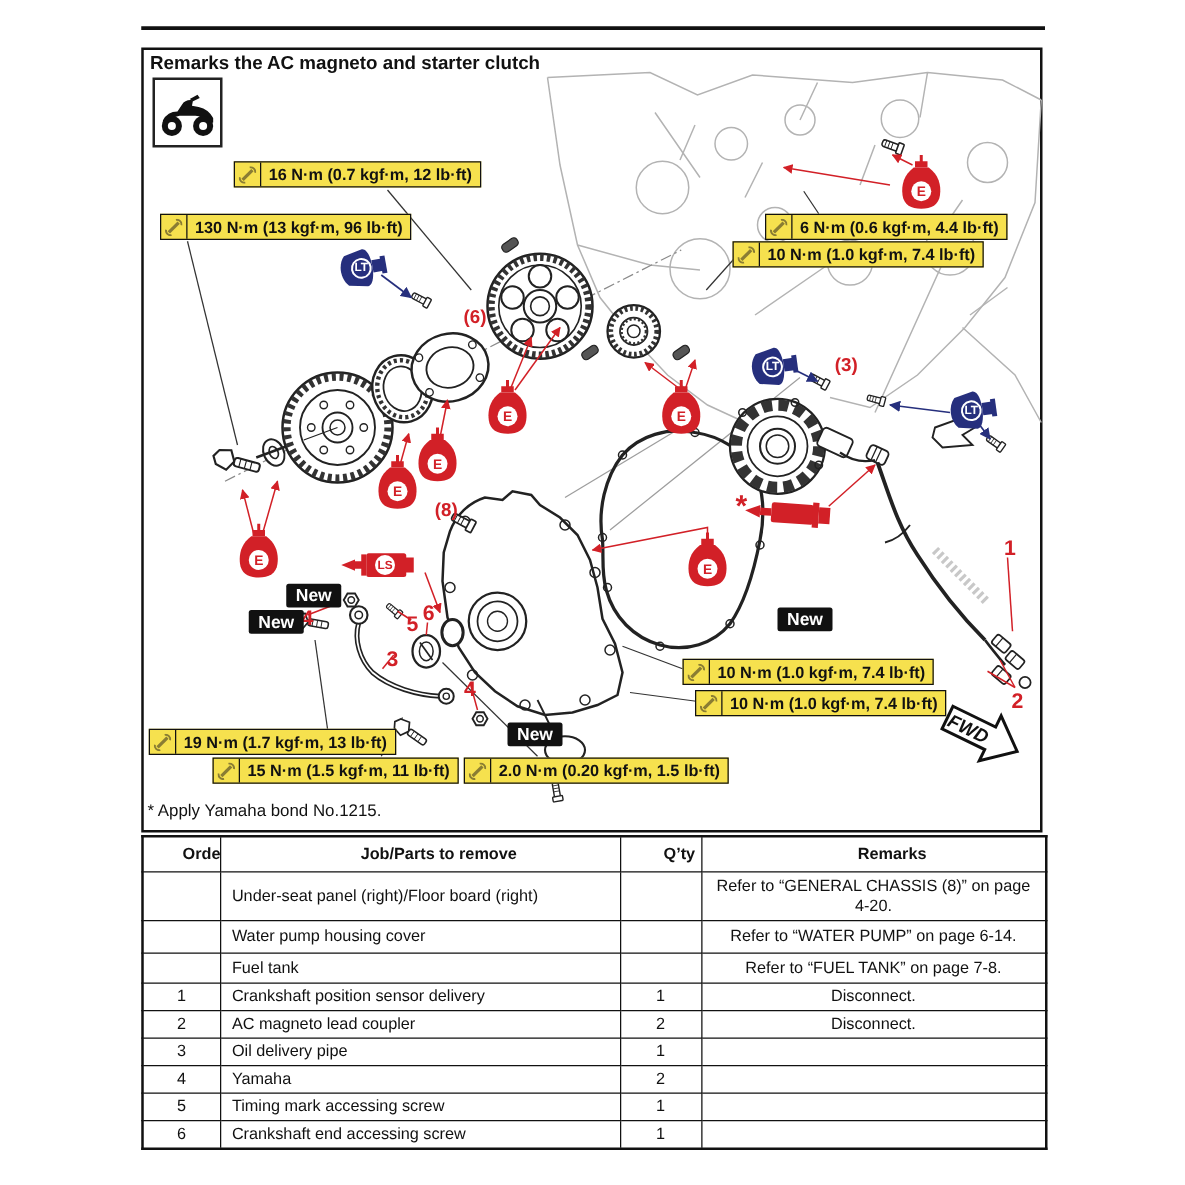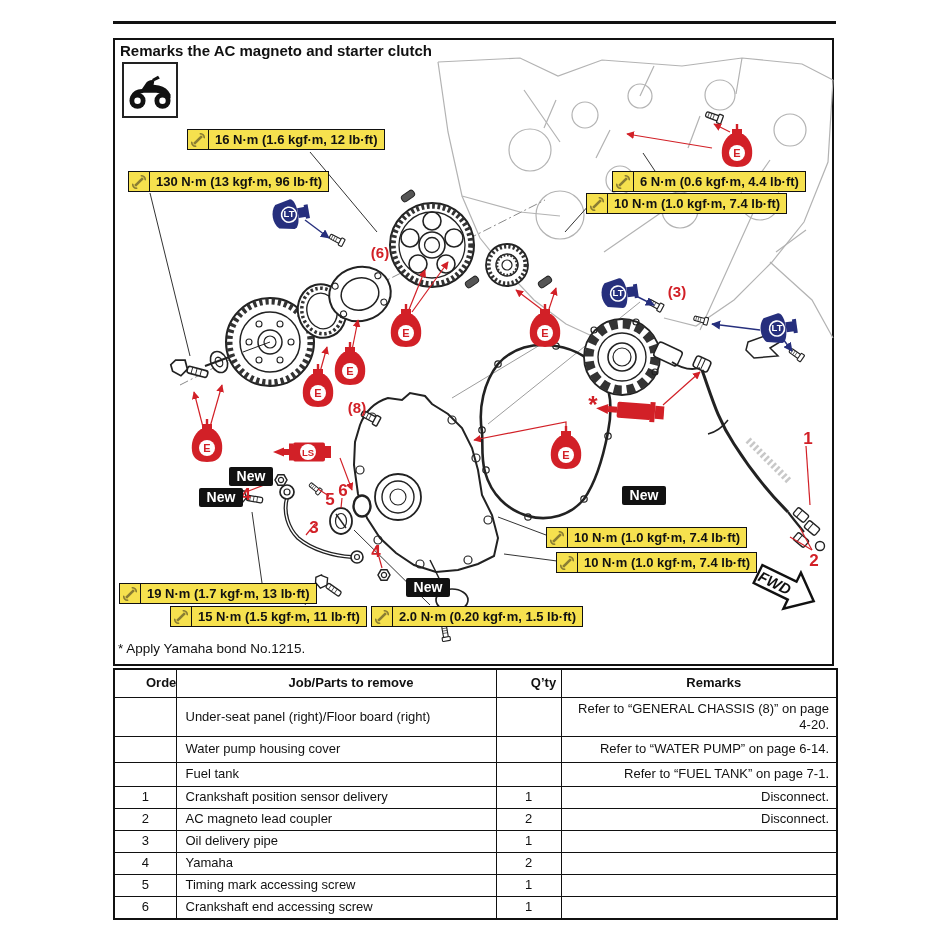--- a/index.html
+++ b/index.html
@@ -11,21 +11,21 @@
   .diagram{position:absolute;left:115px;top:40px;z-index:1;}
   .tq{position:absolute;display:inline-flex;align-items:stretch;background:#f6e14e;border:1.6px solid #111;height:21px;z-index:3;box-sizing:border-box;}
   .tq-ic{width:20px;border-right:1.6px solid #111;display:flex;align-items:center;justify-content:center;}
   .tq-tx{padding:0 6px;font-weight:bold;font-size:13px;line-height:18px;white-space:nowrap;color:#111;display:flex;align-items:center;}
   .footnote{position:absolute;left:118px;top:641px;font-size:13.5px;font-weight:normal;z-index:4;}
   .jobtable{position:absolute;left:113px;top:668px;width:723px;border-collapse:collapse;table-layout:fixed;font-size:13px;color:#111;z-index:4;background:#fff;border:2px solid #111;}
   .jobtable th,.jobtable td{border:1.2px solid #111;line-height:1.25;overflow:hidden;}
   .jobtable th{font-weight:bold;height:25px;text-align:center;padding-left:31px;}
   .cellc{text-align:center;}
   .celljob{padding:2px 9px;text-align:left;}
-  .cellrem{padding:2px 7px;text-align:right;}
+  .cellrem{padding:2px 7px;text-align:center;}
   .rh1{height:39px}.rh2{height:26px}.rh3{height:24px}.rh{height:22px}
 </style>
 </head>
 <body>
 
 <div class="toprule"></div>
 <div class="figbox"></div>
 <div class="figtitle">Remarks the AC magneto and starter clutch</div>
 
 <div class="atvbox">
@@ -469,21 +469,21 @@
 </svg>
 
 <div class="tq" style="left:187px;top:129px">
   <span class="tq-ic">
       <svg width="14" height="14" viewBox="0 0 16 16">
         <path d="M3.5 12.5 L12.5 3.5" stroke="#8a7d33" stroke-width="3" fill="none"></path>
         <path d="M10 1 a4.2 4.2 0 0 1 5 5" stroke="#8a7d33" stroke-width="1.8" fill="none"></path>
         <path d="M6 15 a4.2 4.2 0 0 1 -5 -5" stroke="#8a7d33" stroke-width="1.8" fill="none"></path>
       </svg>
     </span>
-  <span class="tq-tx">16 N·m (1.6 kgf·m, 12 lb·ft)</span>
+  <span class="tq-tx">16 N·m (0.7 kgf·m, 12 lb·ft)</span>
 </div>
 <div class="tq" style="left:128px;top:171px">
   <span class="tq-ic">
       <svg width="14" height="14" viewBox="0 0 16 16">
         <path d="M3.5 12.5 L12.5 3.5" stroke="#8a7d33" stroke-width="3" fill="none"></path>
         <path d="M10 1 a4.2 4.2 0 0 1 5 5" stroke="#8a7d33" stroke-width="1.8" fill="none"></path>
         <path d="M6 15 a4.2 4.2 0 0 1 -5 -5" stroke="#8a7d33" stroke-width="1.8" fill="none"></path>
       </svg>
     </span>
   <span class="tq-tx">130 N·m (13 kgf·m, 96 lb·ft)</span>
@@ -584,21 +584,21 @@
   <tr class="rh2">
     <td class="cellc"></td>
     <td class="celljob">Water pump housing cover</td>
     <td class="cellc"></td>
     <td class="cellrem">Refer to “WATER PUMP” on page 6-14.</td>
   </tr>
   <tr class="rh3">
     <td class="cellc"></td>
     <td class="celljob">Fuel tank</td>
     <td class="cellc"></td>
-    <td class="cellrem">Refer to “FUEL TANK” on page 7-1.</td>
+    <td class="cellrem">Refer to “FUEL TANK” on page 7-8.</td>
   </tr>
   <tr class="rh">
     <td class="cellc">1</td>
     <td class="celljob">Crankshaft position sensor delivery</td>
     <td class="cellc">1</td>
     <td class="cellrem">Disconnect.</td>
   </tr>
   <tr class="rh">
     <td class="cellc">2</td>
     <td class="celljob">AC magneto lead coupler</td>

